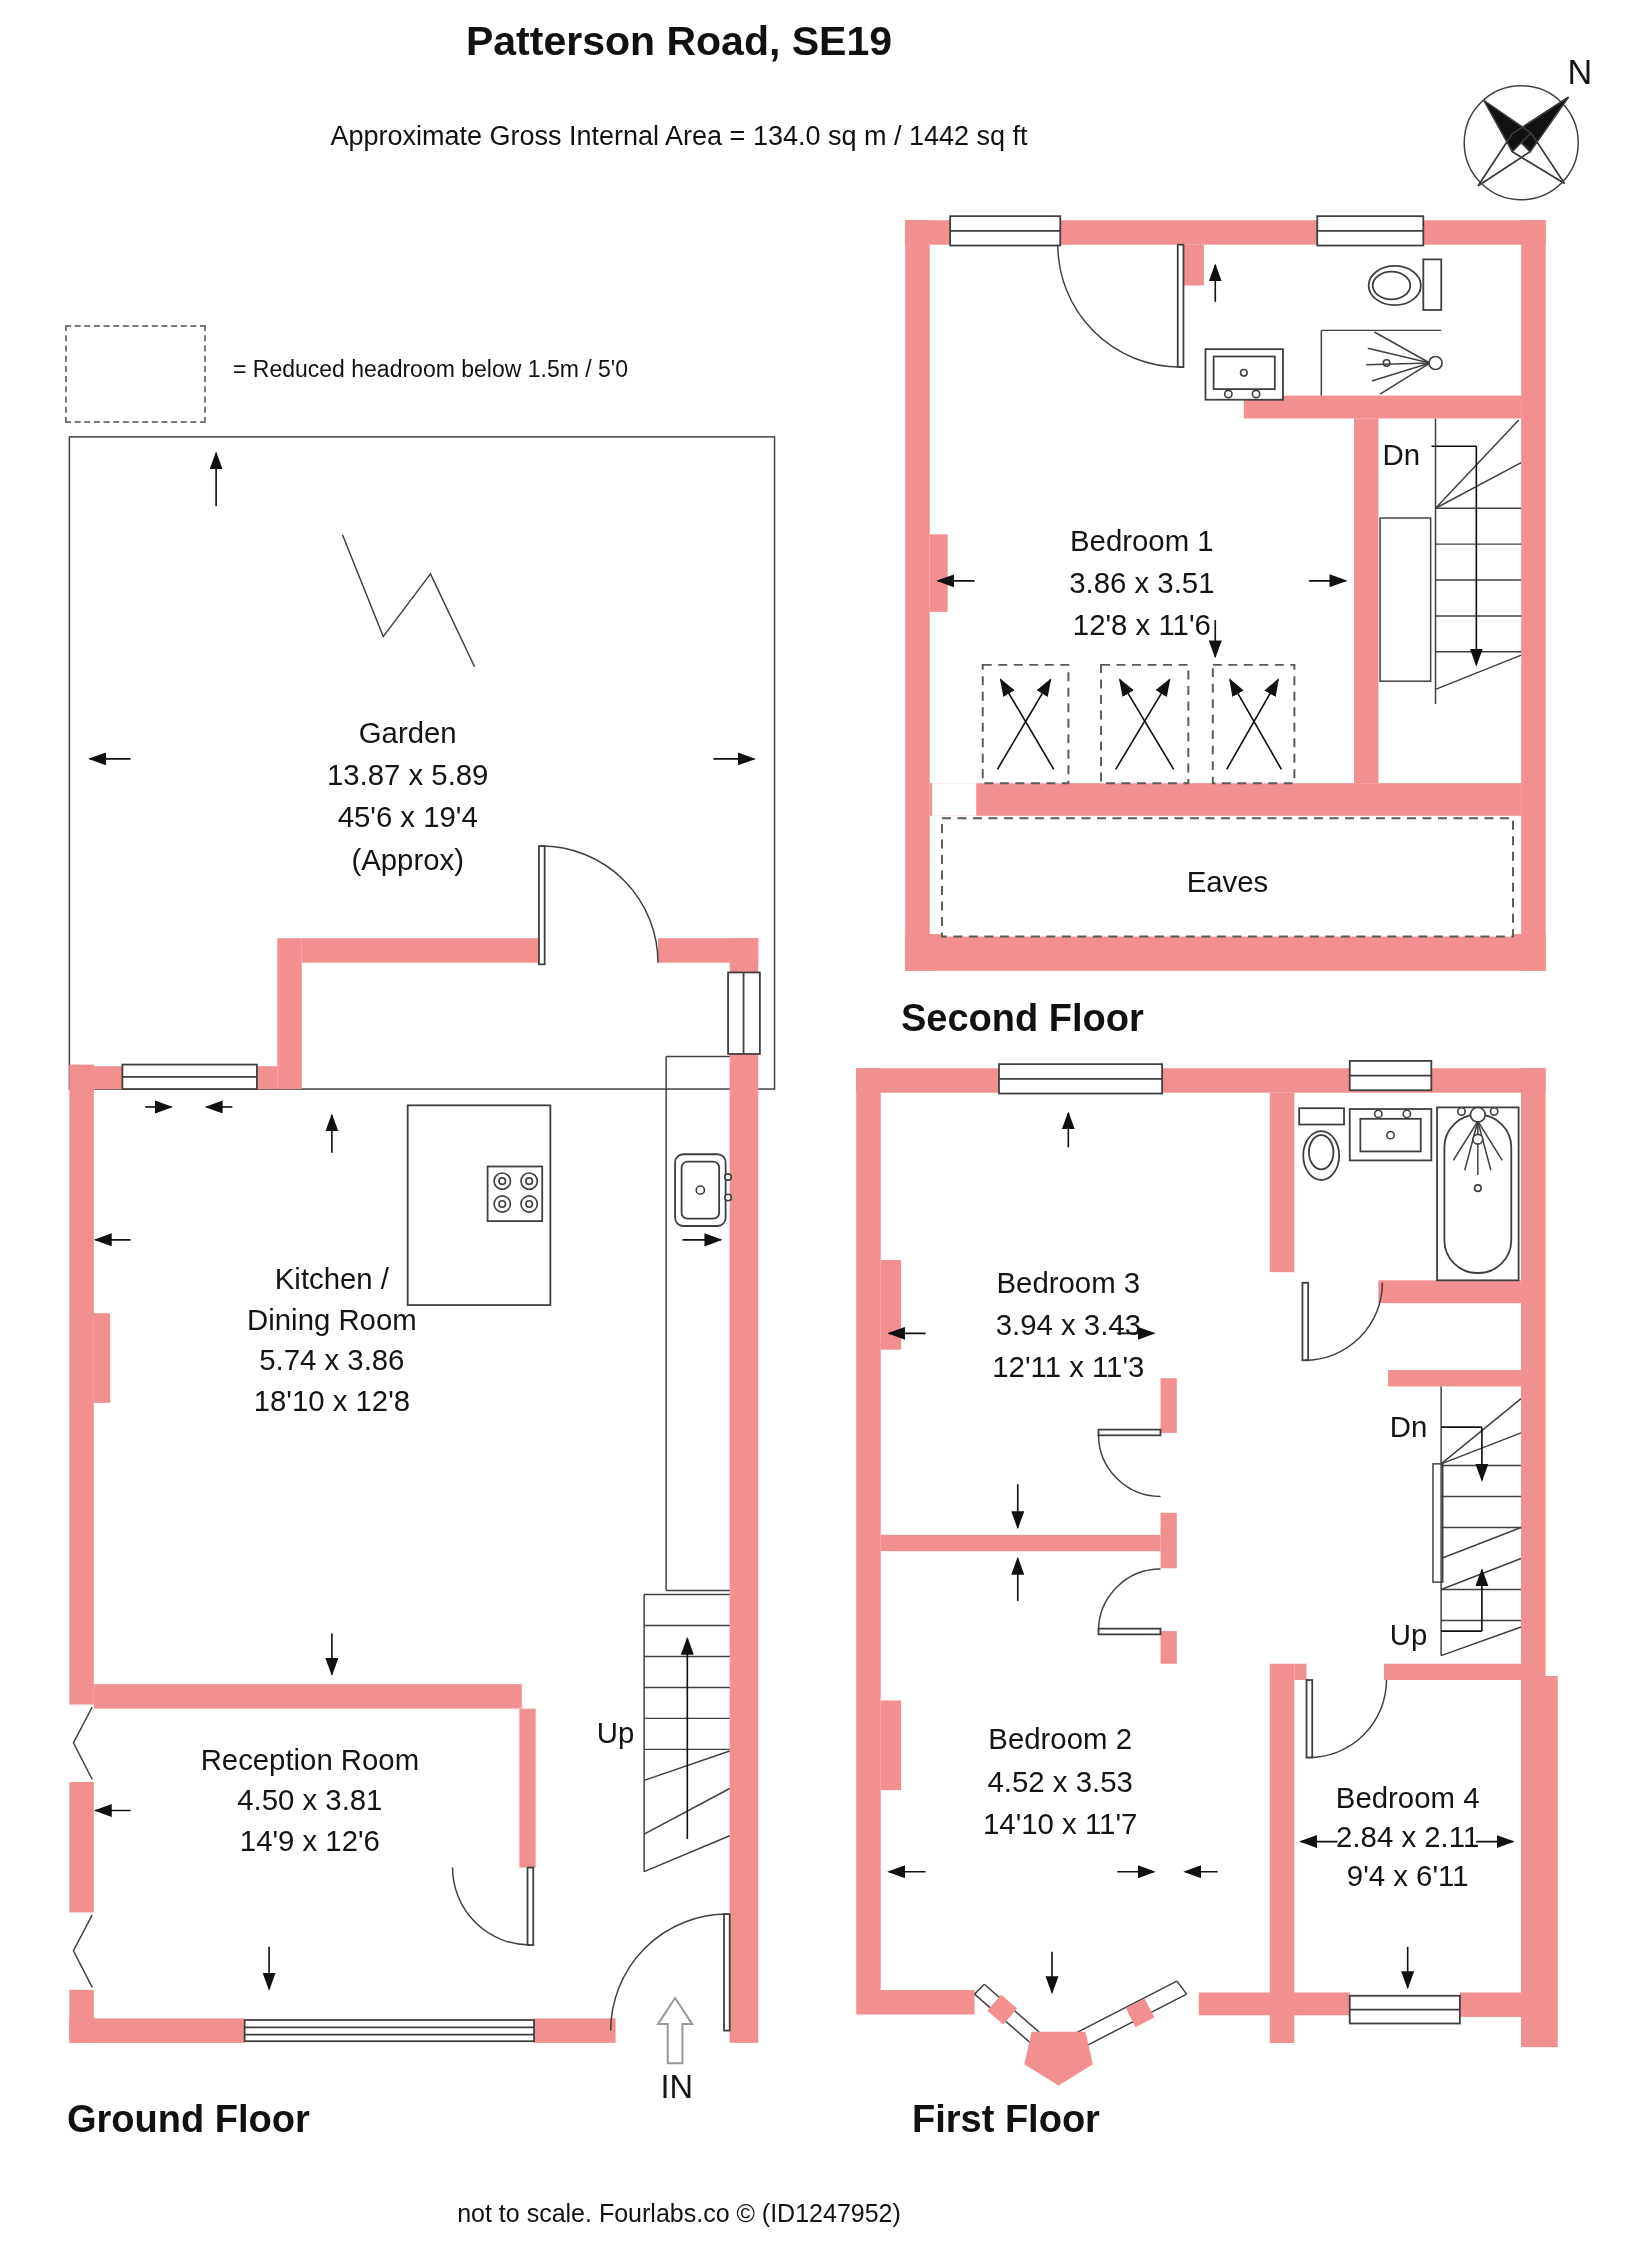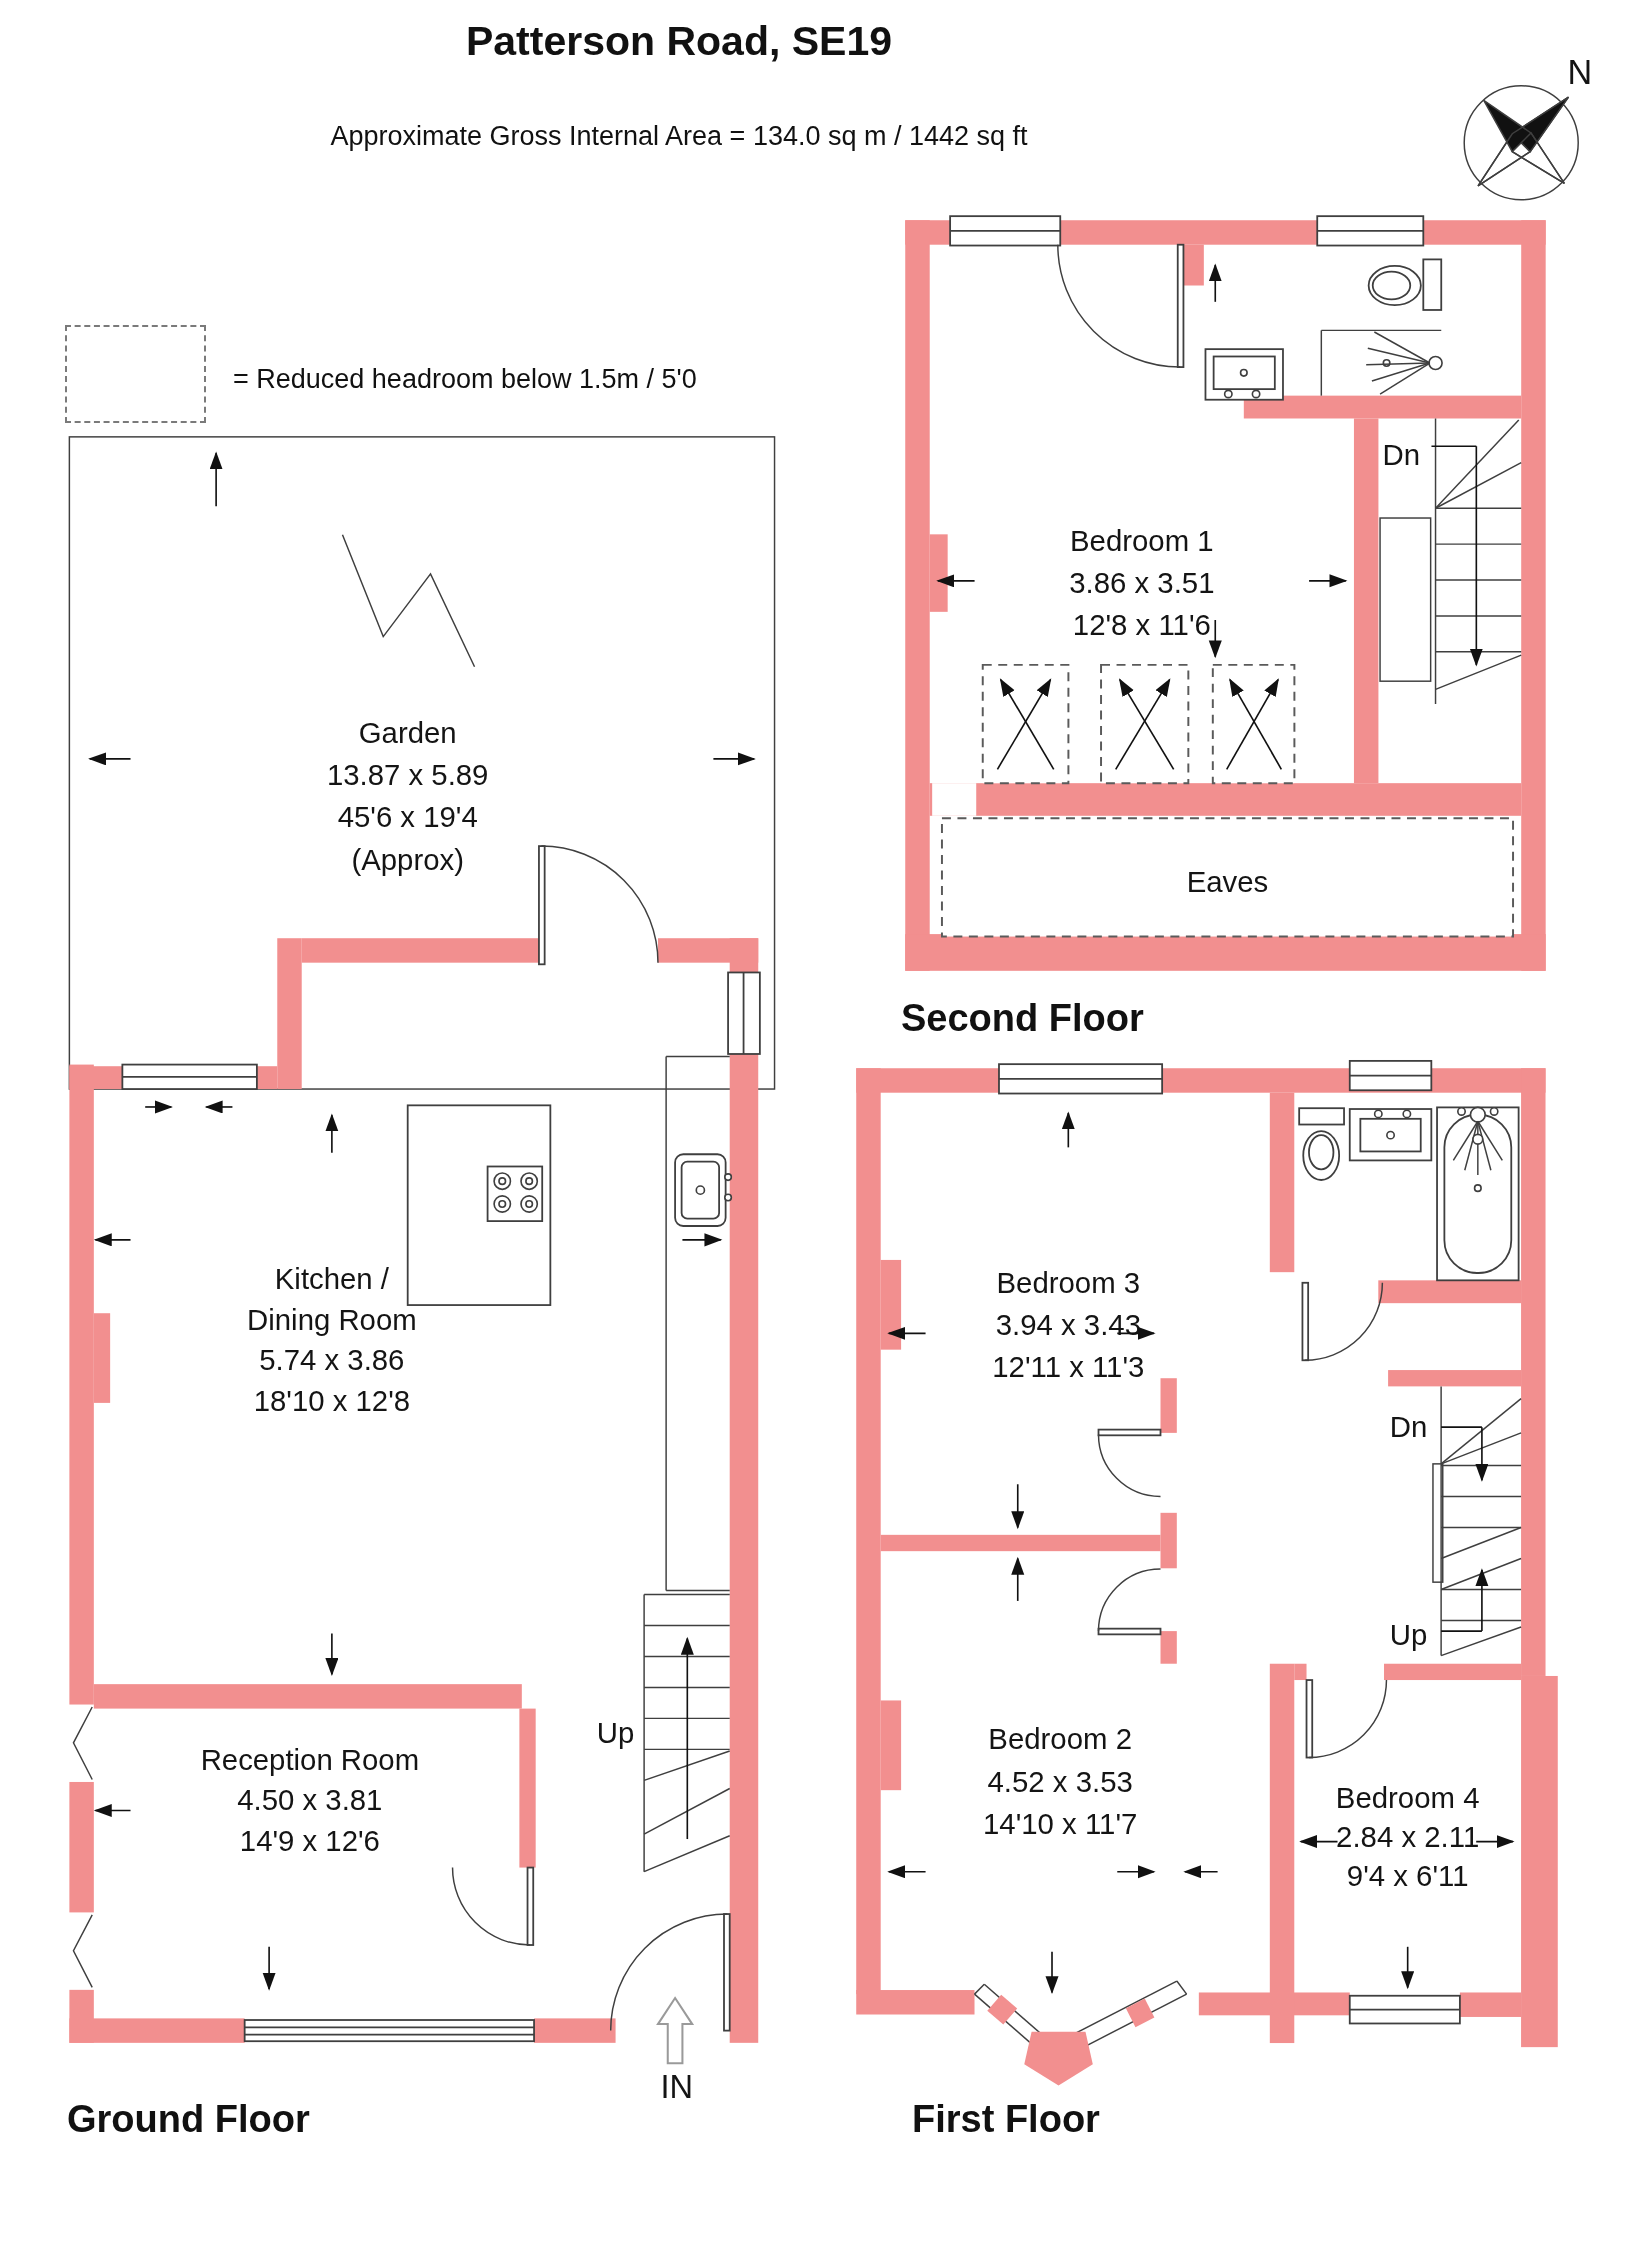--- a/index.html
+++ b/index.html
@@ -4,21 +4,21 @@
 <style>
   html,body{margin:0;padding:0;background:#fff;}
   #page{position:relative;width:1631px;height:2261px;background:#fff;overflow:hidden;
         font-family:"Liberation Sans",sans-serif;color:#111;}
   .abs{position:absolute;}
   .title{font-size:41px;font-weight:bold;letter-spacing:0;}
   .sub{font-size:27px;}
   .center{left:0;width:1358px;text-align:center;}
   .floor-title{font-size:38px;font-weight:bold;}
   .legend-box{border:2.4px dashed #7a7a7a;background:#fff;}
-  .legend-text{font-size:27px;margin-top:8px;}
+  .legend-text{font-size:23px;}
   .footer{font-size:25px;}
   svg .w{fill:#F28F8F;}
   svg .ln{fill:none;stroke:#3F3F3F;stroke-width:2.2px;}
   svg .thin{fill:none;stroke:#3F3F3F;stroke-width:1.8px;}
   svg .fx{fill:#fff;stroke:#3F3F3F;stroke-width:2.2px;}
   svg .dash{fill:#fff;stroke:#5a5a5a;stroke-width:2.4px;stroke-dasharray:11 8;}
   svg .dl{fill:none;stroke:#111;stroke-width:2px;}
   svg .dot{fill:#fff;stroke:#3F3F3F;stroke-width:2px;}
   svg text{font-family:"Liberation Sans",sans-serif;font-size:36px;fill:#141414;text-anchor:middle;}
 </style>
@@ -442,15 +442,16 @@
     </g>
     <line x1="600" y1="963" x2="555" y2="963" class="dl" marker-end="url(#af)"></line>
     <line x1="770" y1="963" x2="815" y2="963" class="dl" marker-end="url(#af)"></line>
     <line x1="686" y1="1092" x2="686" y2="1142" class="dl" marker-end="url(#af)"></line>
   </svg>
 
   <div class="abs floor-title" style="left:67px;top:2098px;">Ground Floor</div>
   <div class="abs floor-title" style="left:901px;top:997px;">Second Floor</div>
   <div class="abs floor-title" style="left:912px;top:2098px;">First Floor</div>
 
+  <div class="abs center footer" style="top:2199px;">not to scale. Fourlabs.co © (ID1247952)</div>
 
 </div>
 
 
 </body></html>

